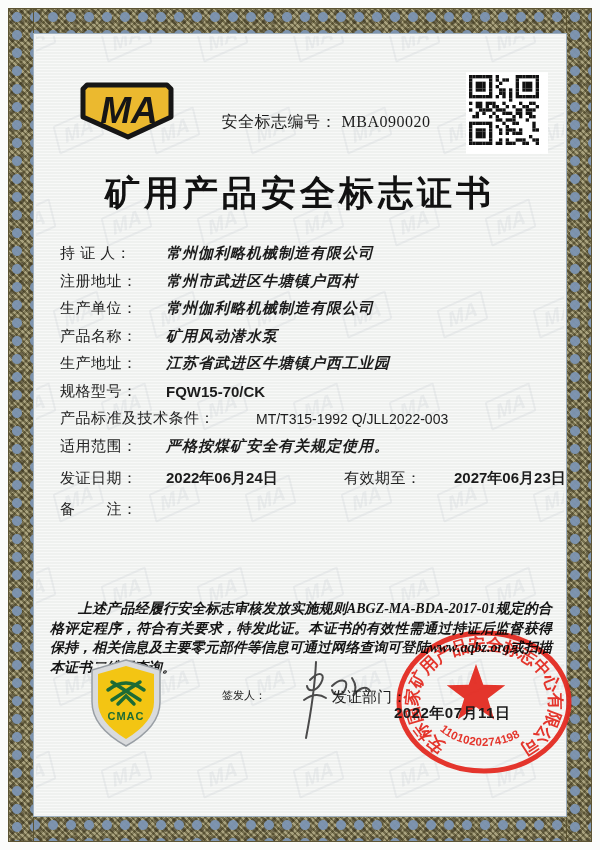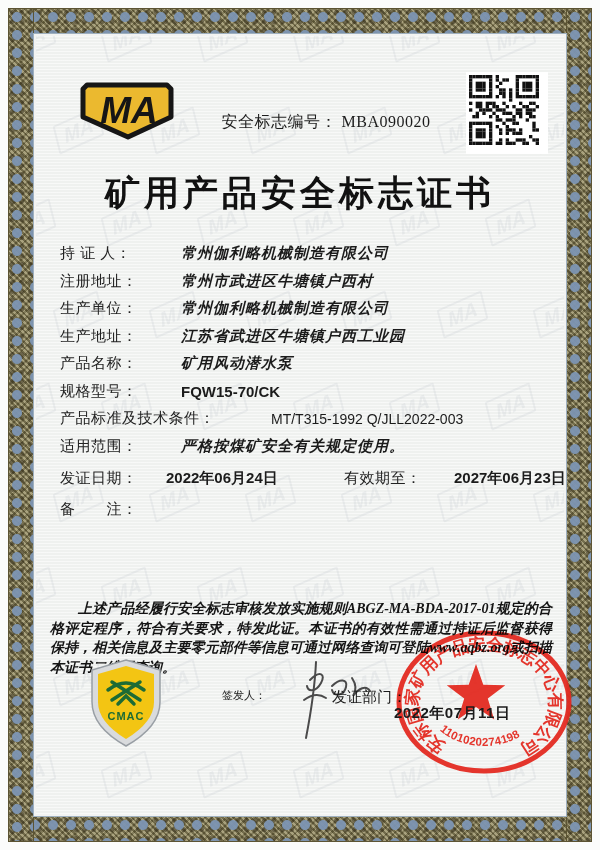--- a/index.html
+++ b/index.html
@@ -44,21 +44,21 @@
   
   .title{position:absolute;left:0;top:134px;width:100%;text-align:center;
     font-family:"Liberation Serif","DejaVu Serif",serif;font-weight:900;
     font-size:35px;letter-spacing:4px;color:#111;}
 
   
   .fields{position:absolute;left:24px;top:204px;width:482px;}
   .row{display:flex;align-items:center;height:27.5px;font-size:15px;color:#1b1b1b;gap:18px;}
   .row .lbl{flex:none;width:88px;letter-spacing:.5px;color:#222;}
   .row.wide .lbl{width:178px;}
-  .val{font-family:"Liberation Serif","DejaVu Serif",serif;font-weight:700;font-style:italic;letter-spacing:1px;margin-left:15px;}
+  .val{font-family:"Liberation Serif","DejaVu Serif",serif;font-weight:700;font-style:italic;letter-spacing:1px;}
   .val.mono{font-family:"Liberation Sans",sans-serif;font-style:normal;font-weight:700;letter-spacing:0;}
   .val.plain{font-family:"Liberation Sans",sans-serif;font-style:normal;font-weight:400;font-size:14px;letter-spacing:0;}
   .row.dates{margin-top:5px;}
   .row.dates .dval{flex:none;width:150px;font-weight:700;}
   .row.dates .lbl2{flex:none;width:92px;margin-left:10px;}
   .row.remark{margin-top:3px;}
 
   
   .statement{position:absolute;left:14px;top:530px;width:502px;
     font-family:"Liberation Serif","DejaVu Serif",serif;font-weight:700;font-style:italic;
@@ -374,26 +374,26 @@
           </div>
         <div class="row">
             <span class="lbl">注册地址：</span>
             <span class="val">常州市武进区牛塘镇户西村</span>
           </div>
         <div class="row">
             <span class="lbl">生产单位：</span>
             <span class="val">常州伽利略机械制造有限公司</span>
           </div>
         <div class="row">
+            <span class="lbl">产品名称：</span>
+            <span class="val">矿用风动潜水泵</span>
+          </div>
+        <div class="row">
             <span class="lbl">生产地址：</span>
             <span class="val">江苏省武进区牛塘镇户西工业园</span>
-          </div>
-        <div class="row">
-            <span class="lbl">产品名称：</span>
-            <span class="val">矿用风动潜水泵</span>
           </div>
         <div class="row">
             <span class="lbl">规格型号：</span>
             <span class="val mono">FQW15-70/CK</span>
           </div>
         <div class="row wide">
             <span class="lbl">产品标准及技术条件：</span>
             <span class="val plain">MT/T315-1992 Q/JLL2022-003</span>
           </div>
         <div class="row">

